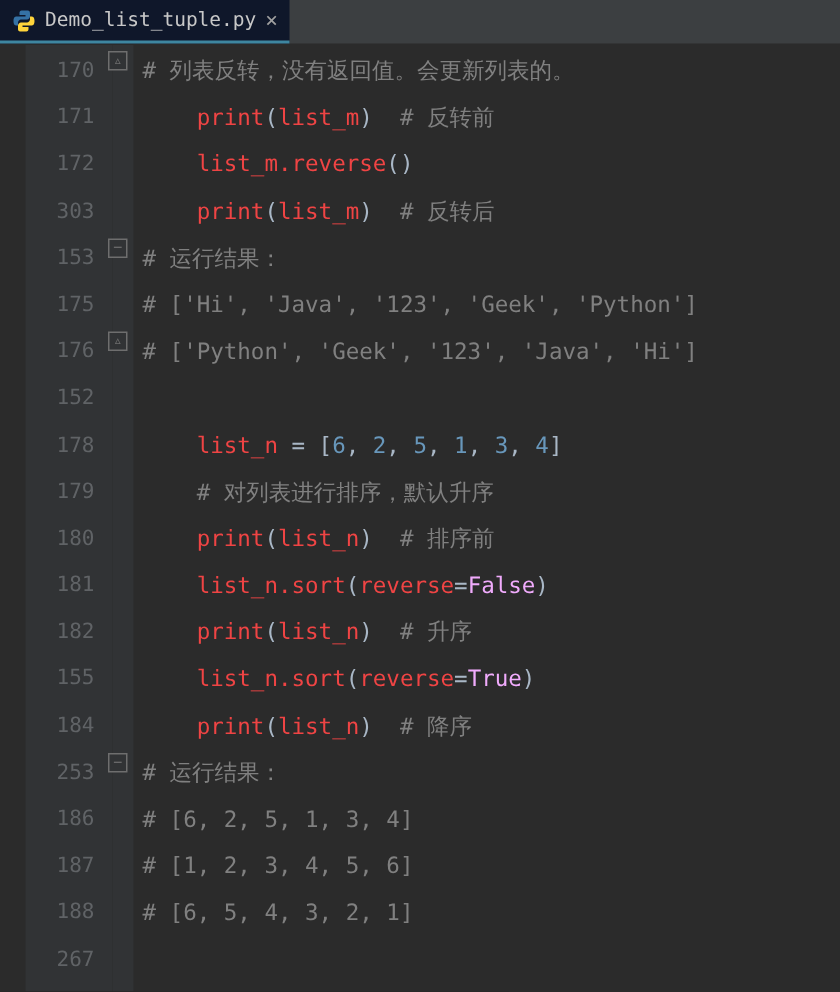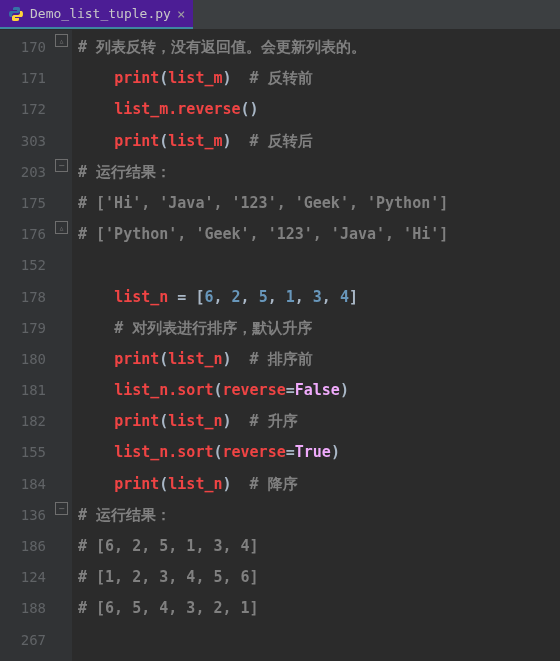--- a/index.html
+++ b/index.html
@@ -13,21 +13,21 @@
     overflow: hidden;
   }
   .tabbar {
     background: #3c3f41;
     height: 30px;
     display: flex;
     align-items: stretch;
     border-bottom: 1px solid #2b2b2b;
   }
   .tab {
-    background: #4c1d95;
+    background: #0f172a;
     display: flex;
     align-items: center;
     padding: 0 8px 0 8px;
     color: #c8c8c8;
     font-size: 13px;
     border-bottom: 2px solid #3e86a0;
     position: relative;
     gap:6px;
     min-width:190px;
   }
@@ -38,20 +38,21 @@
   .tab .close {
     color:#a0a0a0;
     font-size:14px;
     margin-left:auto;
     line-height:1;
   }
   .editor {
     display:flex;
     height:calc(100% - 30px);
     background:#2b2b2b;
+    padding-left:17px;
   }
   .gutter {
     background:#313335;
     color:#606366;
     text-align:right;
     padding: 2px 12px 0 6px;
     user-select:none;
     width:58px;
     font-size:14px;
   }
@@ -70,21 +71,20 @@
     font-size:10px;
     line-height:11px;
     text-align:center;
     background:#313335;
   }
   .code {
     padding: 2px 0 0 6px;
     white-space:pre;
     position:relative;
     flex:1;
-    font-weight:bold;
   }
   .line { height:31.2px; line-height:31.2px; }
   .gline { height:31.2px; line-height:31.2px; }
   .c-comment { color:#808080; }
   .c-kw { color:#f0abfc; }
   .c-builtin { color:#ef4444; }
   .c-ident { color:#ef4444; }
   .c-num { color:#6897bb; }
   .c-paren { color:#a9b7c6; }
   .c-op { color:#a9b7c6; }
@@ -104,34 +104,34 @@
     <span class="close">×</span>
   </div>
 </div>
 
 <div class="editor">
   <div class="gutter" id="gutter">
       <div class="gline">170</div>
       <div class="gline">171</div>
       <div class="gline">172</div>
       <div class="gline">303</div>
-      <div class="gline">203</div>
+      <div class="gline">153</div>
       <div class="gline">175</div>
       <div class="gline">176</div>
       <div class="gline">152</div>
       <div class="gline">178</div>
       <div class="gline">179</div>
       <div class="gline">180</div>
       <div class="gline">181</div>
       <div class="gline">182</div>
       <div class="gline">155</div>
       <div class="gline">184</div>
-      <div class="gline">136</div>
+      <div class="gline">253</div>
       <div class="gline">186</div>
-      <div class="gline">124</div>
+      <div class="gline">187</div>
       <div class="gline">188</div>
       <div class="gline">267</div>
     </div>
   <div class="fold" id="foldcol">
       <div class="mk" style="top: 0px;">▵</div>
       <div class="mk" style="top: 124.8px;">−</div>
       <div class="mk" style="top: 187.2px;">▵</div>
       <div class="mk" style="top: 468px;">−</div>
     </div>
   <div class="code" id="codearea"><div class="line"><span class="c-ident"></span><span class="c-comment"># 列表反转，没有返回值。会更新列表的。</span></div><div class="line"><span class="c-ident">    </span><span class="c-builtin">print</span><span class="c-paren">(</span><span class="c-ident">list_m</span><span class="c-paren">)</span><span class="c-comment">  # 反转前</span></div><div class="line"><span class="c-ident">    </span><span class="c-ident">list_m.</span><span class="c-ident">reverse</span><span class="c-paren">(</span><span class="c-paren">)</span></div><div class="line"><span class="c-ident">    </span><span class="c-builtin">print</span><span class="c-paren">(</span><span class="c-ident">list_m</span><span class="c-paren">)</span><span class="c-comment">  # 反转后</span></div><div class="line"><span class="c-ident"></span><span class="c-comment"># 运行结果：</span></div><div class="line"><span class="c-ident"></span><span class="c-comment"># ['Hi', 'Java', '123', 'Geek', 'Python']</span></div><div class="line"><span class="c-ident"></span><span class="c-comment"># ['Python', 'Geek', '123', 'Java', 'Hi']</span></div><div class="line"></div><div class="line"><span class="c-ident">    </span><span class="c-ident">list_n </span><span class="c-op">= </span><span class="c-paren">[</span><span class="c-num">6</span><span class="c-op">, </span><span class="c-num">2</span><span class="c-op">, </span><span class="c-num">5</span><span class="c-op">, </span><span class="c-num">1</span><span class="c-op">, </span><span class="c-num">3</span><span class="c-op">, </span><span class="c-num">4</span><span class="c-paren">]</span></div><div class="line"><span class="c-ident">    </span><span class="c-comment"># 对列表进行排序，默认升序</span></div><div class="line"><span class="c-ident">    </span><span class="c-builtin">print</span><span class="c-paren">(</span><span class="c-ident">list_n</span><span class="c-paren">)</span><span class="c-comment">  # 排序前</span></div><div class="line"><span class="c-ident">    </span><span class="c-ident">list_n.</span><span class="c-ident">sort</span><span class="c-paren">(</span><span class="c-ident">reverse</span><span class="c-op">=</span><span class="c-kw">False</span><span class="c-paren">)</span></div><div class="line"><span class="c-ident">    </span><span class="c-builtin">print</span><span class="c-paren">(</span><span class="c-ident">list_n</span><span class="c-paren">)</span><span class="c-comment">  # 升序</span></div><div class="line"><span class="c-ident">    </span><span class="c-ident">list_n.</span><span class="c-ident">sort</span><span class="c-paren">(</span><span class="c-ident">reverse</span><span class="c-op">=</span><span class="c-kw">True</span><span class="c-paren">)</span></div><div class="line"><span class="c-ident">    </span><span class="c-builtin">print</span><span class="c-paren">(</span><span class="c-ident">list_n</span><span class="c-paren">)</span><span class="c-comment">  # 降序</span></div><div class="line"><span class="c-ident"></span><span class="c-comment"># 运行结果：</span></div><div class="line"><span class="c-ident"></span><span class="c-comment"># [6, 2, 5, 1, 3, 4]</span></div><div class="line"><span class="c-ident"></span><span class="c-comment"># [1, 2, 3, 4, 5, 6]</span></div><div class="line"><span class="c-ident"></span><span class="c-comment"># [6, 5, 4, 3, 2, 1]</span></div><div class="line"></div></div>

